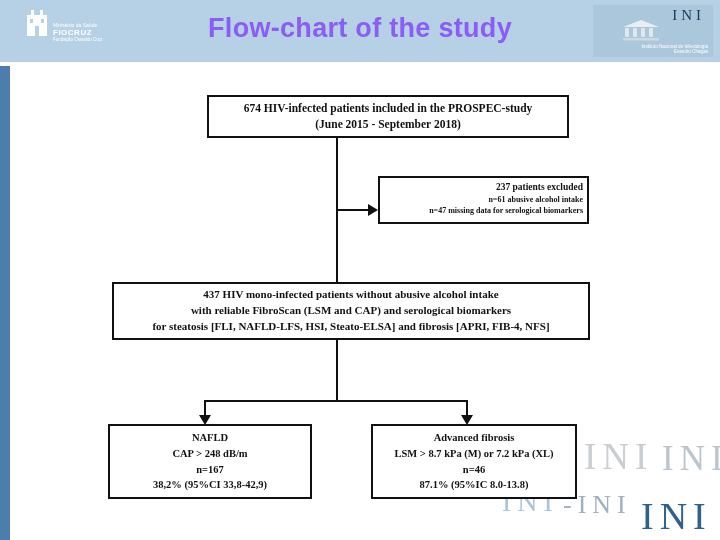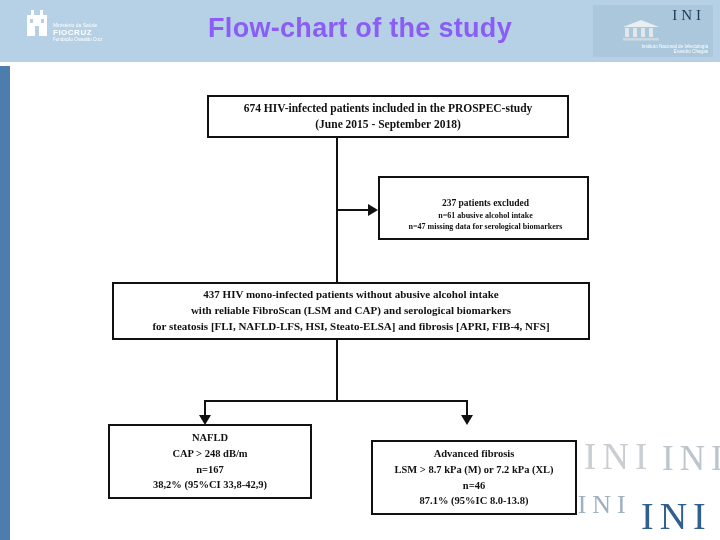--- a/index.html
+++ b/index.html
@@ -54,26 +54,26 @@
   .arr-right { left:368px; top:204px; border-top:6px solid transparent; border-bottom:6px solid transparent; border-left:10px solid #111111; }
   .arr-down-l { left:199px; top:415px; border-left:6px solid transparent; border-right:6px solid transparent; border-top:10px solid #111111; }
   .arr-down-r { left:461px; top:415px; border-left:6px solid transparent; border-right:6px solid transparent; border-top:10px solid #111111; }
   
   .fbox {
     position:absolute; border:2px solid #111111; background:#ffffff;
     font-family:"Liberation Serif", serif; font-weight:bold; color:#111111;
     text-align:center; box-sizing:border-box;
   }
   .box-prospec { left:167px; top:95px; width:362px; font-size:11.5px; line-height:1.42; padding:3px 19px;margin-left:40px; }
-  .box-excluded { left:378px; top:176px; width:211px; font-size:8px; text-align:center; padding:20px 4px 5px 8px; }
+  .box-excluded { left:378px; top:176px; width:211px; font-size:8px; text-align:right; padding:4px 4px 5px 8px; }
   .box-excluded .ex-title { font-size:9.5px; margin-bottom:2px; }
   .box-excluded ul { list-style:none; margin:0; padding:0; line-height:1.42; }
   .box-cohort { left:112px; top:282px; width:478px; font-size:11px; line-height:1.45; padding:3px 2px; }
   .box-nafld { left:108px; top:424px; width:204px; font-size:10.5px; line-height:1.5; padding:4px 2px; }
-  .box-fibrosis { left:371px; top:424px; width:206px; font-size:10.5px; line-height:1.5; padding:4px 2px;margin-top:16px; }
+  .box-fibrosis { left:371px; top:424px; width:206px; font-size:10.5px; line-height:1.5; padding:4px 2px; }
 </style>
 </head>
 <body>
 
 <div class="slide">
 
   <div class="header"></div>
 
   <div class="fiocruz">
     <span>

